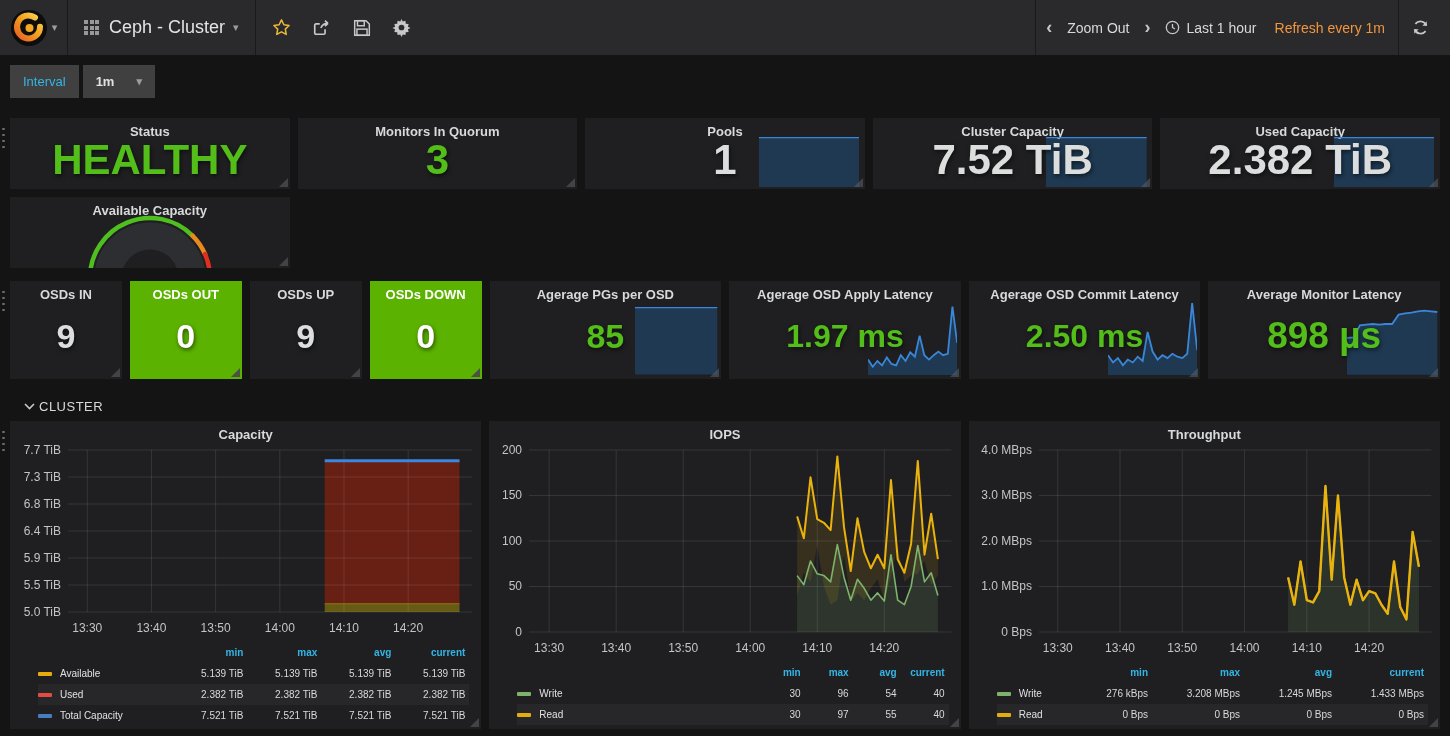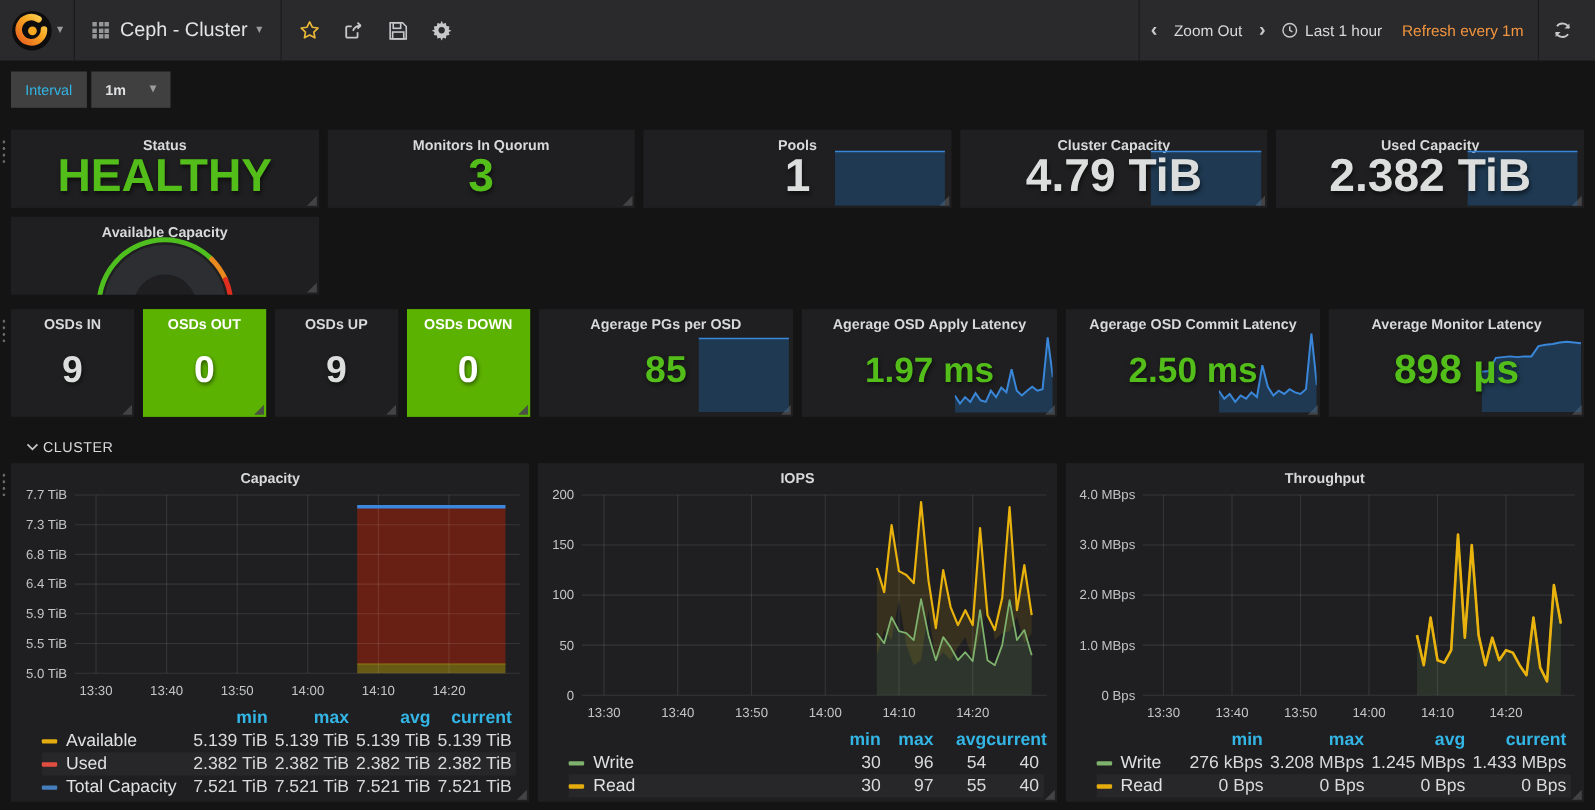--- a/index.html
+++ b/index.html
@@ -64,21 +64,21 @@
     border-left:9px solid transparent;border-bottom:9px solid #47474a;opacity:.9;}
 
   
   .section-header{display:flex;align-items:center;gap:4px;margin:20px 0 7px 14px;cursor:pointer;}
   .section-header span{font-size:13px;color:var(--text);letter-spacing:.5px;}
 
   
   .chart-panel{display:flex;flex-direction:column;}
   .chart-host{width:100%;cursor:crosshair;}
   .chart-host svg{display:block;width:100%;}
-  .legend{margin-top:auto;padding:2px 12px 8px 28px;font-size:16px;}
+  .legend{margin-top:auto;padding:2px 12px 8px 28px;font-size:10px;}
   .legend-row{display:flex;align-items:center;height:21px;padding-right:4px;}
   .legend-row.alt{background:rgba(255,255,255,0.04);}
   .legend-name{flex:1;display:flex;align-items:center;gap:8px;cursor:pointer;color:#e0e1e2;}
   .swatch{width:14px;height:4px;border-radius:1px;display:inline-block;}
   .legend-cell{text-align:right;color:#d8d9da;}
   .legend-head{color:var(--blue);font-weight:bold;}
 </style>
 </head>
 <body>
 
@@ -214,21 +214,21 @@
 
     <div class="panel">
       <div class="panel-title">Cluster Capacity</div>
       <div class="stat-body">
         <div class="spark-box" style="left: 62%; top: 27%; width: 36%; height: 70.5%;">
             <svg viewBox="0 0 100 100" preserveAspectRatio="none">
               <polygon points="0.0,0.0 100.0,0.0 100,100 0,100" fill="rgba(31,120,193,0.30)"></polygon>
               <polyline points="0.0,0.0 100.0,0.0" fill="none" stroke="#3a87d9" stroke-width="2.6" vector-effect="non-scaling-stroke" style="vector-effect: non-scaling-stroke;"></polyline>
             </svg>
           </div>
-        <div class="stat-value v-xl">4.79 TiB</div>
+        <div class="stat-value v-xl">7.52 TiB</div>
       </div>
       <i class="resize"></i>
     </div>
 
     <div class="panel">
       <div class="panel-title">Used Capacity</div>
       <div class="stat-body">
         <div class="spark-box" style="left: 62%; top: 27%; width: 36%; height: 70.5%;">
             <svg viewBox="0 0 100 100" preserveAspectRatio="none">
               <polygon points="0.0,0.0 100.0,0.0 100,100 0,100" fill="rgba(31,120,193,0.30)"></polygon>

